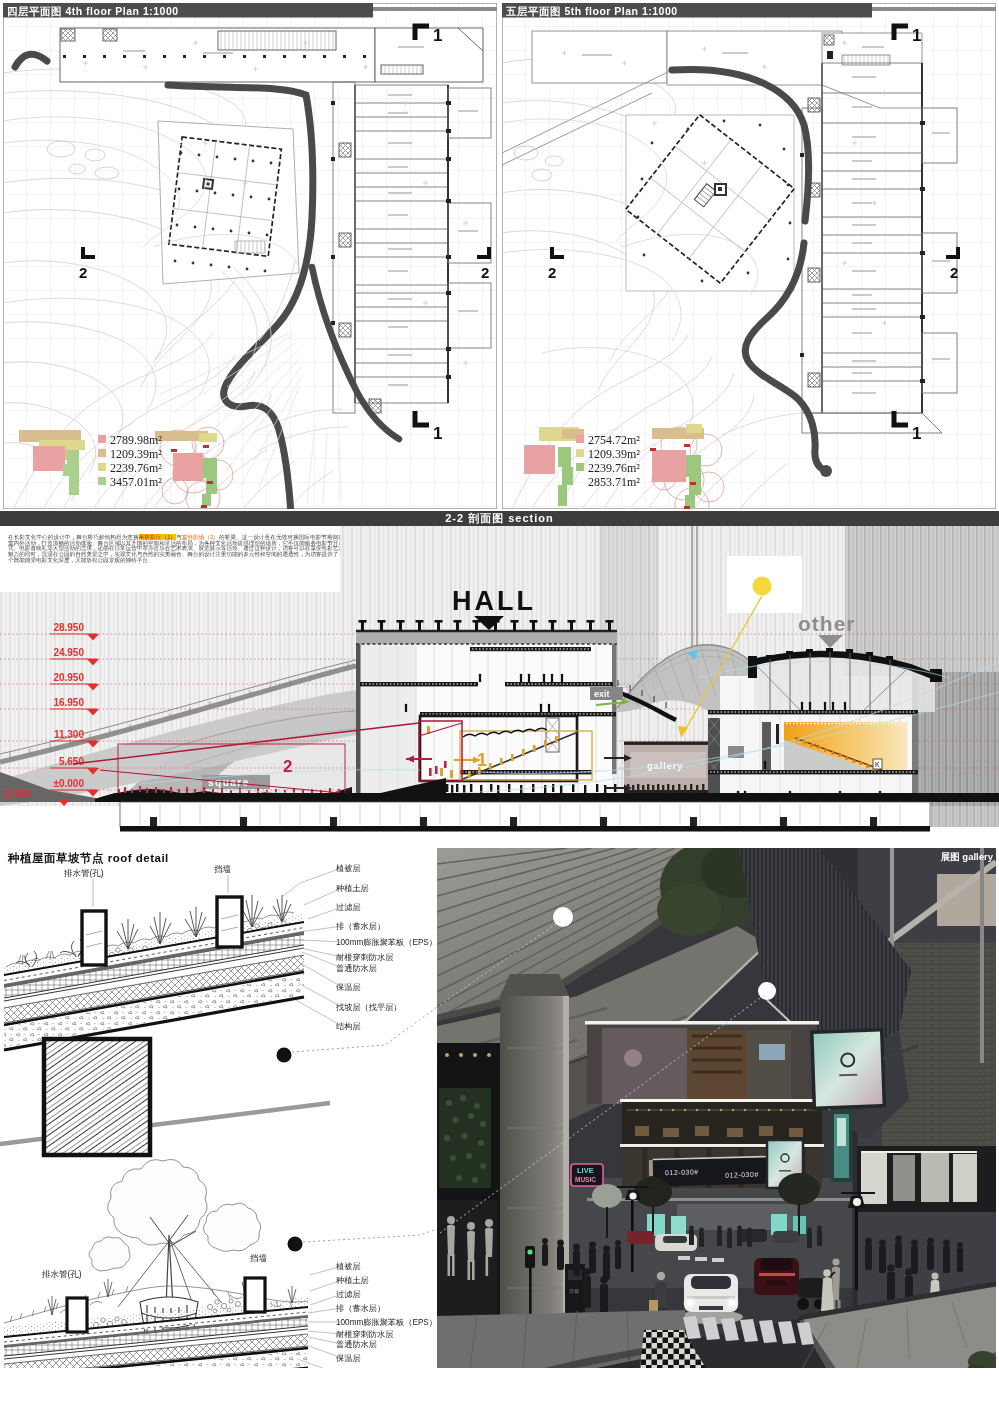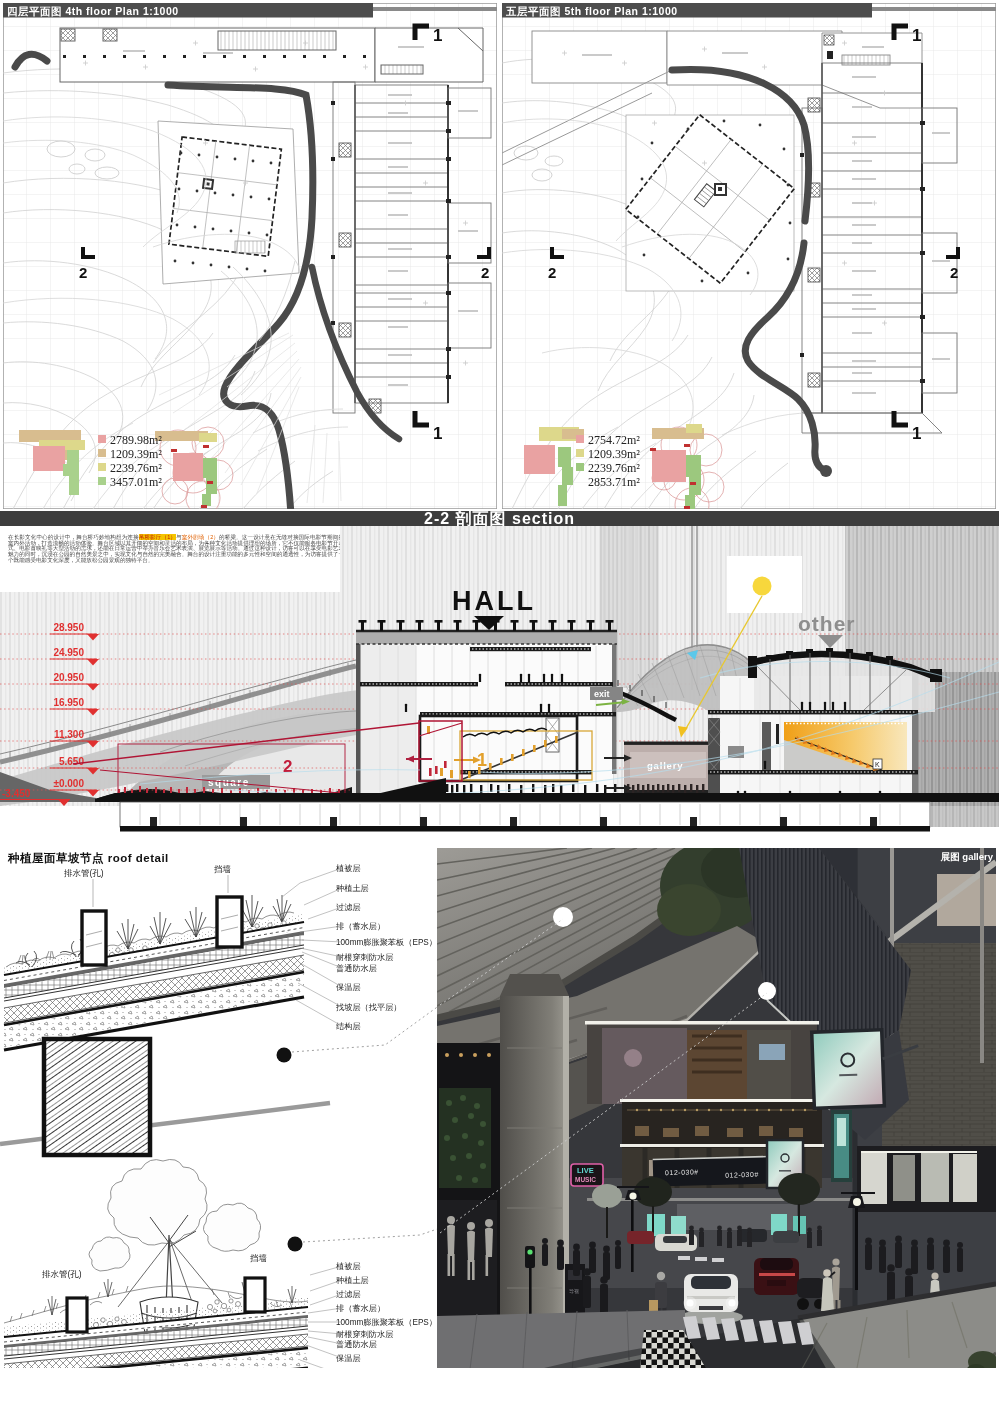--- a/index.html
+++ b/index.html
@@ -472,21 +472,21 @@
 <rect x="74" y="432" width="8" height="8" fill="#e9a2a2"></rect>
         <text x="86" y="441">2754.72m²</text>
 <rect x="74" y="446" width="8" height="8" fill="#ddd88b"></rect>
         <text x="86" y="455">1209.39m²</text>
 <rect x="74" y="460" width="8" height="8" fill="#9cc87e"></rect>
         <text x="86" y="469">2239.76m²</text>
 <text x="86" y="483">2853.71m²</text>
 </g>
 </svg>
 
-<div class="abs" style="left:0;top:511px;width:999px;height:15px;background:#3d3d3d;color:#fff;text-align:center;font-size:16px;font-weight:bold;line-height:15px;letter-spacing:1px">2-2 剖面图 section</div>
+<div class="abs" style="left:0;top:511px;width:999px;height:15px;background:#3d3d3d;color:#fff;text-align:center;font-size:11px;font-weight:bold;line-height:15px;letter-spacing:1px">2-2 剖面图 section</div>
 
 <div class="abs" style="left:8px;top:535px;width:336px;font-size:5.6px;line-height:5.7px;color:#444;text-align:justify">在长影文化中心的设计中，舞台桥巧妙地构想为连接<span style="background:#f5c400;color:#c02000">吊桥影厅（1）</span>与<span style="color:#e06000">室外剧场（2）</span>的桥梁。这一设计意在无缝对接国际电影节期间的室内外活动，打造流畅的活动体验。舞台区域以其开阔的空间和灵活的布局，为各种文化活动提供理想的场所，它不仅能服务电影节开幕式、电影首映礼等大型活动的需求，还能在日常运营中举办音乐会艺术表演、展览展示等活动。通过这种设计，访客可以在享受电影艺术魅力的同时，沉浸在公园的自然美景之中，实现文化与自然的完美融合。舞台的设计注重功能的多元性和空间的通透性，为访客提供了一个既能感受电影文化深度，又能放松公园景观的独特平台。</div>
 
 <svg class="abs" style="left:0;top:526px" width="999" height="30" viewBox="0 0 999 30">
 <rect x="340" y="0" width="659" height="30" fill="url(#vs1)"></rect>
 <rect x="600" y="0" width="58" height="30" fill="url(#vs2)" opacity="0.55"></rect>
 <rect x="845" y="0" width="154" height="30" fill="url(#vs2)"></rect>
 <path d="M692 0V30M697 0V30" stroke="#8f8f8f" stroke-width="1.4"></path>
 </svg>
 

